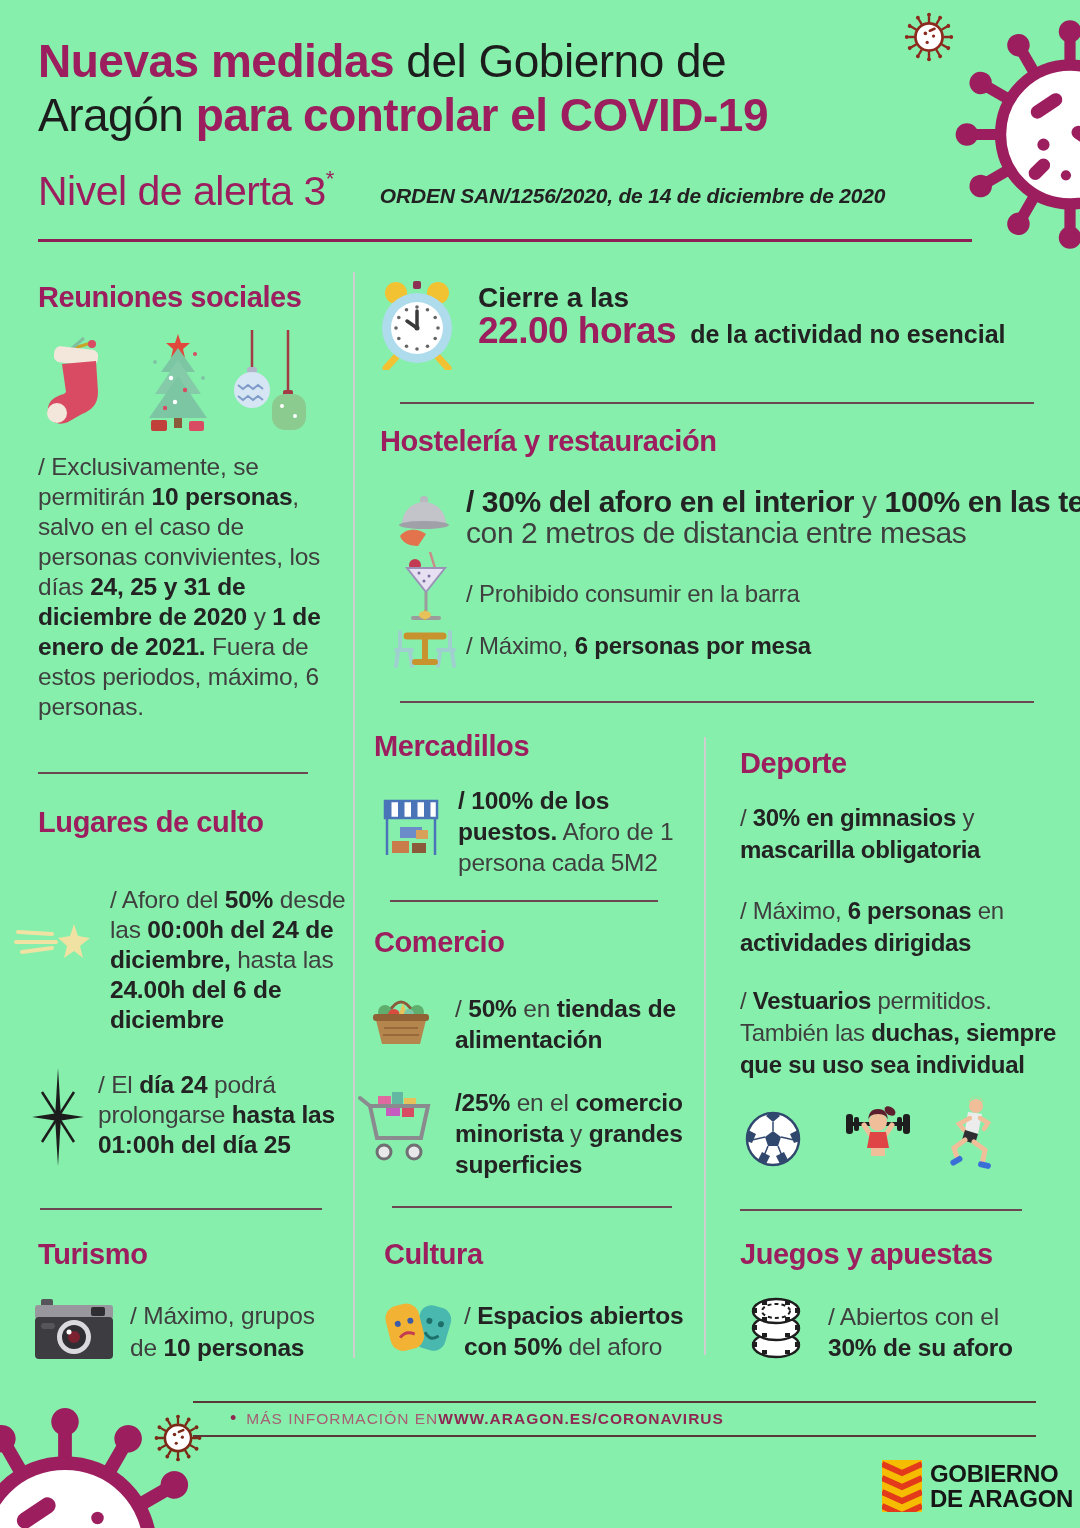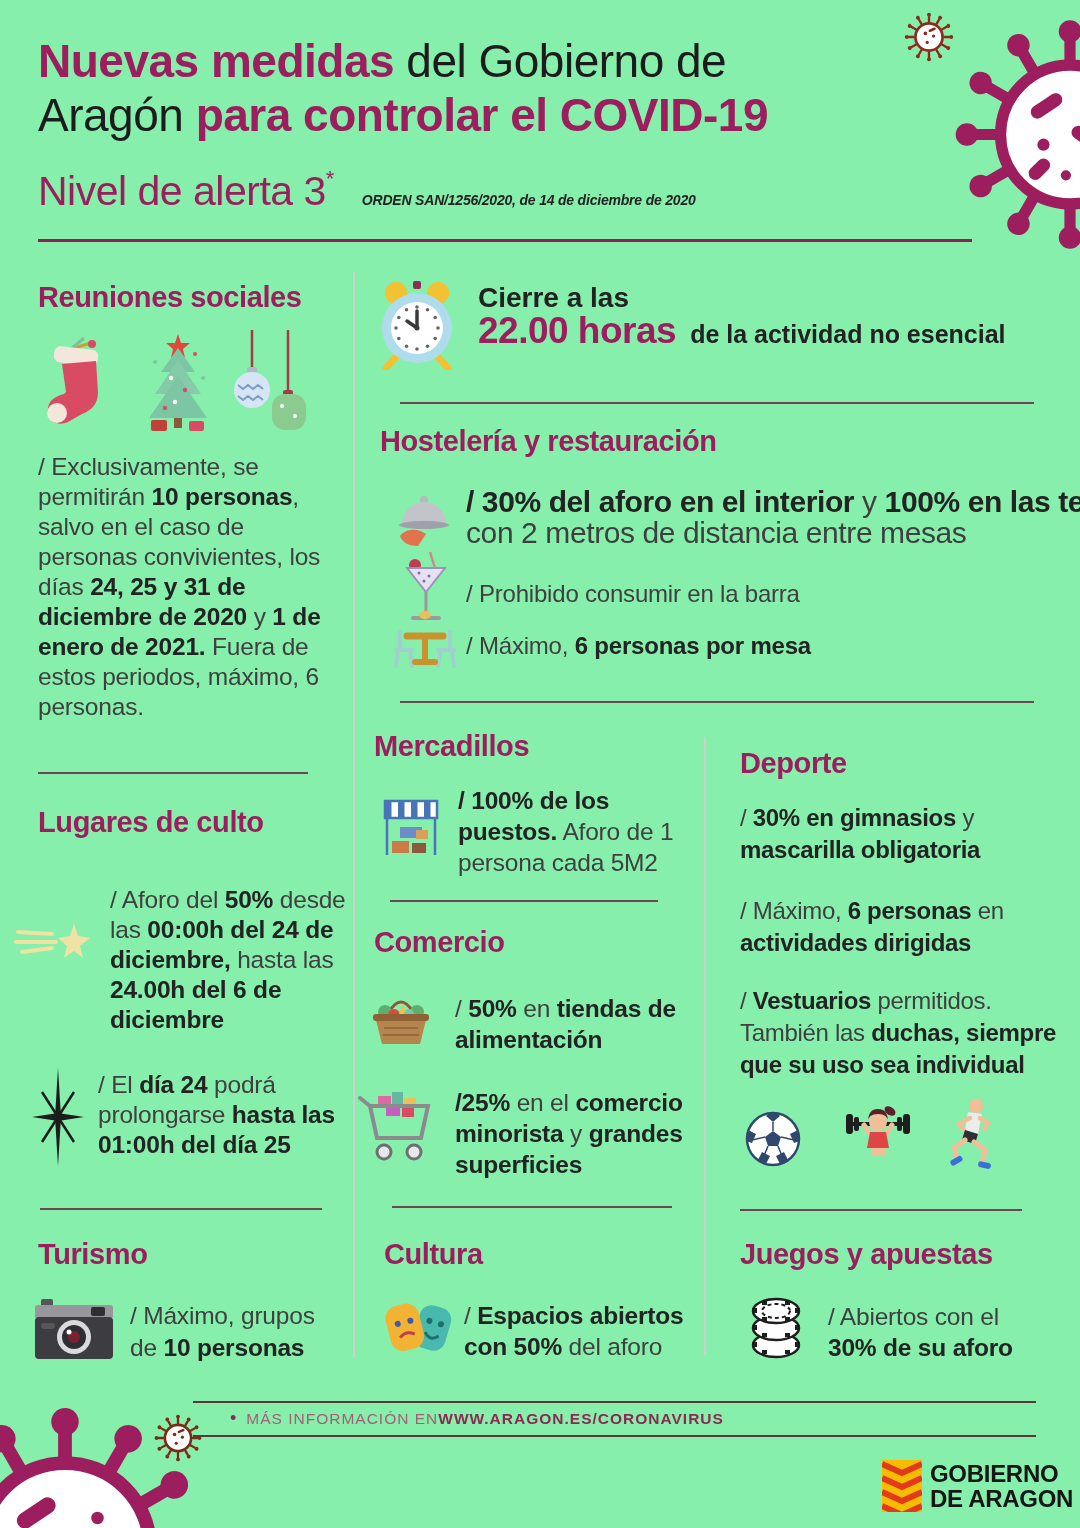--- a/index.html
+++ b/index.html
@@ -8,24 +8,24 @@
     --line-dark:#6e4653; --line-gray:#cfcfcf; --footer-line:#5a3838;
   }
   html,body{margin:0;padding:0;background:#e9e9e9;}
   .page{position:relative;width:1080px;height:1528px;background:#86efac;overflow:hidden;
         font-family:"Liberation Sans","DejaVu Sans",sans-serif;color:var(--text);}
   .abs{position:absolute;}
   b{font-weight:700;color:var(--bold);}
   
   .title{left:38px;top:34px;font-size:46px;line-height:54px;color:#1c1c1c;letter-spacing:-0.5px;}
   .title b{color:var(--maroon);}
-  .alert-row{left:38px;top:168px;display:flex;align-items:flex-end;}
+  .alert-row{left:38px;top:168px;display:flex;align-items:flex-end;gap:18px;}
   .alert-level{font-size:41px;color:var(--maroon);letter-spacing:-0.5px;}
   .alert-level sup{font-size:22px;position:relative;top:-4px;}
-  .order-ref{font-size:14px;font-style:italic;font-weight:700;color:#222;margin-left:28px;padding-bottom:7px;letter-spacing:-0.2px;}
+  .order-ref{font-size:21px;font-style:italic;font-weight:700;color:#222;margin-left:28px;padding-bottom:7px;letter-spacing:-0.2px;}
   .header-rule{left:38px;top:239px;width:934px;height:3px;background:#8e1e56;}
   
   .sec-title{position:absolute;font-size:29px;font-weight:700;color:var(--maroon);letter-spacing:-0.4px;white-space:nowrap;}
   
   .t{position:absolute;font-size:24.5px;line-height:30px;color:var(--text);white-space:nowrap;letter-spacing:-0.2px;}
   .t-mid{line-height:31px;}
   .t-right{font-size:24px;line-height:32px;letter-spacing:-0.3px;}
   .t-host1{font-size:30px;line-height:31px;letter-spacing:-0.4px;}
   .t-host{font-size:24px;line-height:31px;}
   

